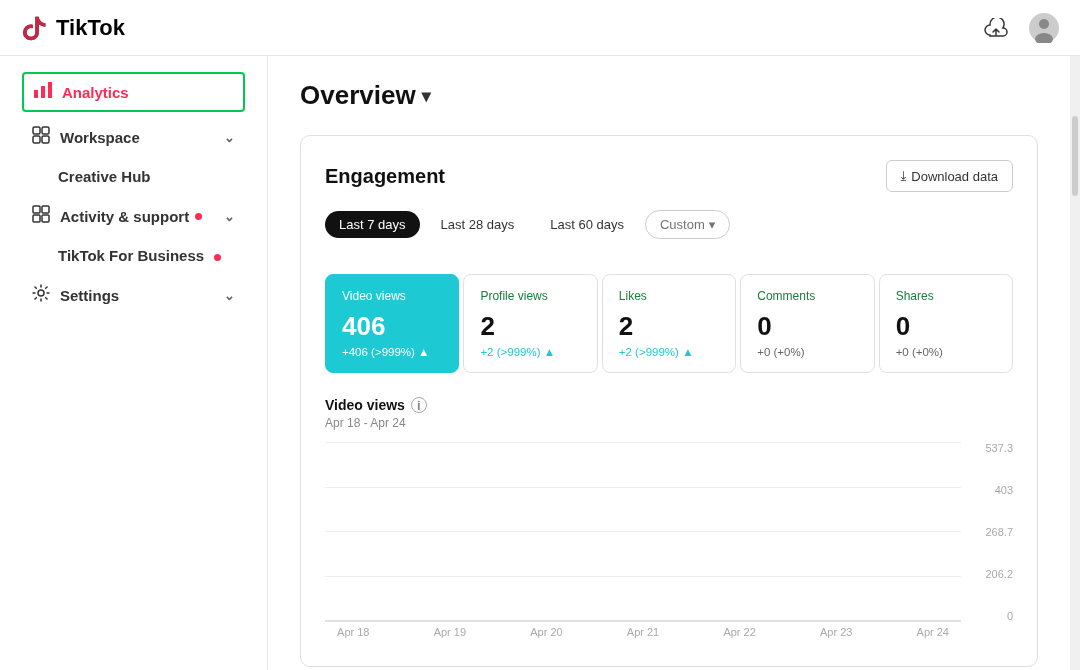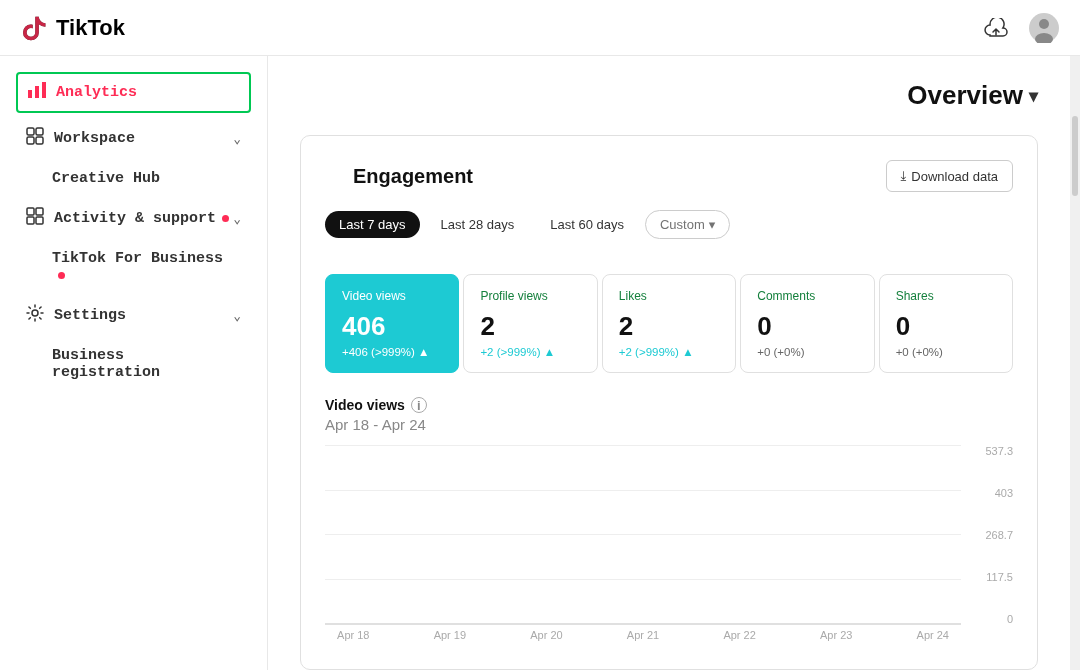--- a/index.html
+++ b/index.html
@@ -43,24 +43,23 @@
     .main-layout {
       display: flex;
       flex: 1;
       overflow: hidden;
     }
 
     
     .sidebar {
       width: 268px;
       border-right: 1px solid #e8e8e8;
-      padding: 12px 6px;
+      padding: 12px 12px;
       flex-shrink: 0;
       overflow-y: auto;
-      font-family: Liberation Mono, monospace;
     }
     .sidebar-item {
       display: flex;
       align-items: center;
       padding: 10px 20px;
       cursor: pointer;
       font-size: 15px;
       font-weight: 600;
       color: #333;
       position: relative;
@@ -113,21 +112,20 @@
       background: #fff;
     }
     .page-title {
       font-size: 26px;
       font-weight: 700;
       color: #111;
       margin-bottom: 24px;
       display: flex;
       align-items: center;
       gap: 6px;
-      justify-content: flex-end;
     }
     .page-title .dropdown-arrow {
       font-size: 18px;
       color: #333;
     }
 
     
     .engagement-card {
       border: 1px solid #e0e0e0;
       border-radius: 10px;
@@ -137,21 +135,20 @@
     .engagement-header {
       display: flex;
       align-items: center;
       justify-content: space-between;
       margin-bottom: 18px;
     }
     .engagement-title {
       font-size: 20px;
       font-weight: 700;
       color: #111;
-      margin-left: 28px;
     }
     .download-btn {
       border: 1px solid #ccc;
       border-radius: 6px;
       padding: 7px 14px;
       font-size: 13px;
       font-weight: 500;
       color: #333;
       background: #fff;
       cursor: pointer;
@@ -240,21 +237,21 @@
     .chart-section {}
     .chart-title {
       font-size: 14px;
       font-weight: 700;
       color: #111;
       display: flex;
       align-items: center;
       gap: 6px;
     }
     .chart-subtitle {
-      font-size: 15px;
+      font-size: 12px;
       color: #888;
       margin-top: 3px;
       margin-bottom: 12px;
     }
     .chart-container {
       position: relative;
       height: 200px;
       width: 100%;
     }
     .chart-y-labels {
@@ -425,23 +422,20 @@
       <span class="item-icon">
         <svg width="18" height="18" viewBox="0 0 18 18" fill="none">
           <circle cx="9" cy="9" r="3" stroke="#333" stroke-width="1.5" fill="none"></circle>
           <path d="M9 1v2M9 15v2M1 9h2M15 9h2M2.93 2.93l1.41 1.41M13.66 13.66l1.41 1.41M2.93 15.07l1.41-1.41M13.66 4.34l1.41-1.41" stroke="#333" stroke-width="1.5" stroke-linecap="round"></path>
         </svg>
       </span>
       <span>Settings</span>
       <span class="chevron">⌄</span>
     </div>
 
-    <div class="sidebar-subitem">
-      <span>Business registration</span>
-    </div>
 
   </div>
 
   <div class="content">
 
     <div class="page-title">
       <span>Overview</span>
       <span class="dropdown-arrow">▾</span>
     </div>
 
@@ -547,21 +541,21 @@
               <div class="chart-bar-group">
                   <div class="chart-bar" style="height:75%;"></div>
                 </div>
             </div>
           </div>
 
           <div class="chart-y-labels">
             <span class="chart-y-label">537.3</span>
             <span class="chart-y-label">403</span>
             <span class="chart-y-label">268.7</span>
-            <span class="chart-y-label">117.5</span>
+            <span class="chart-y-label">206.2</span>
             <span class="chart-y-label">0</span>
           </div>
 
           <div class="chart-x-labels">
             <span class="chart-x-label">Apr 18</span>
             <span class="chart-x-label">Apr 19</span>
             <span class="chart-x-label">Apr 20</span>
             <span class="chart-x-label">Apr 21</span>
             <span class="chart-x-label">Apr 22</span>
             <span class="chart-x-label">Apr 23</span>

